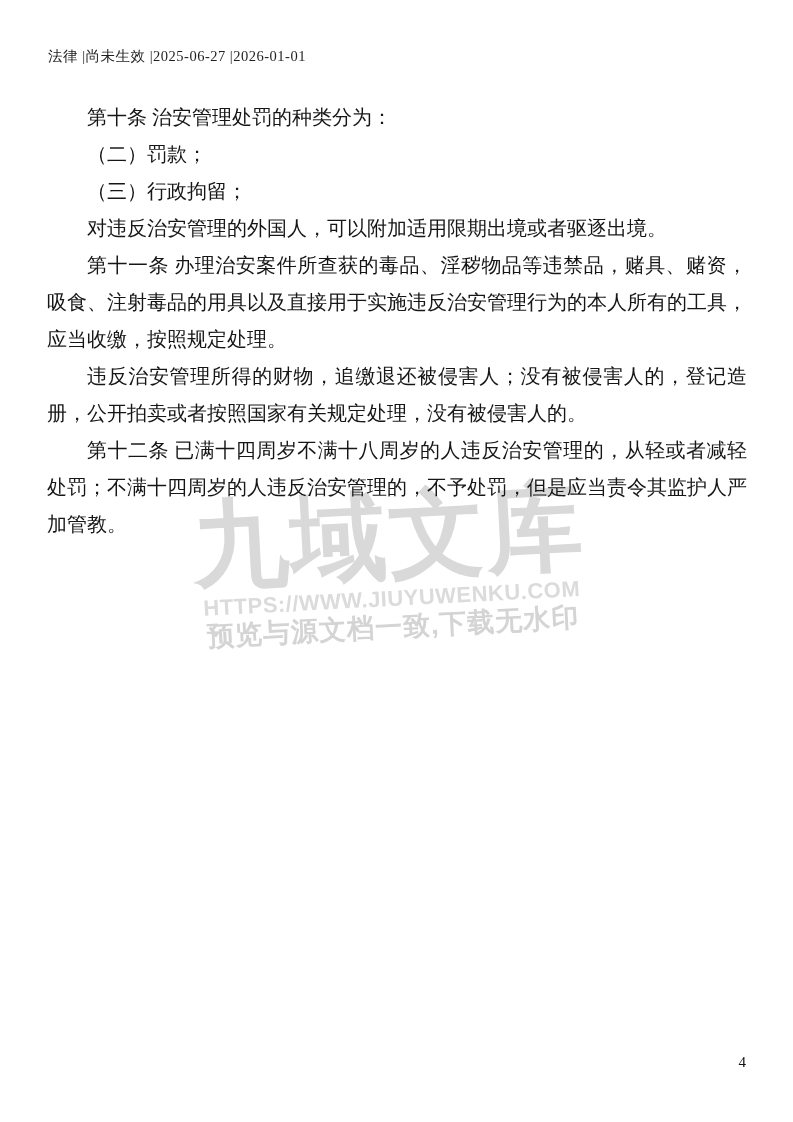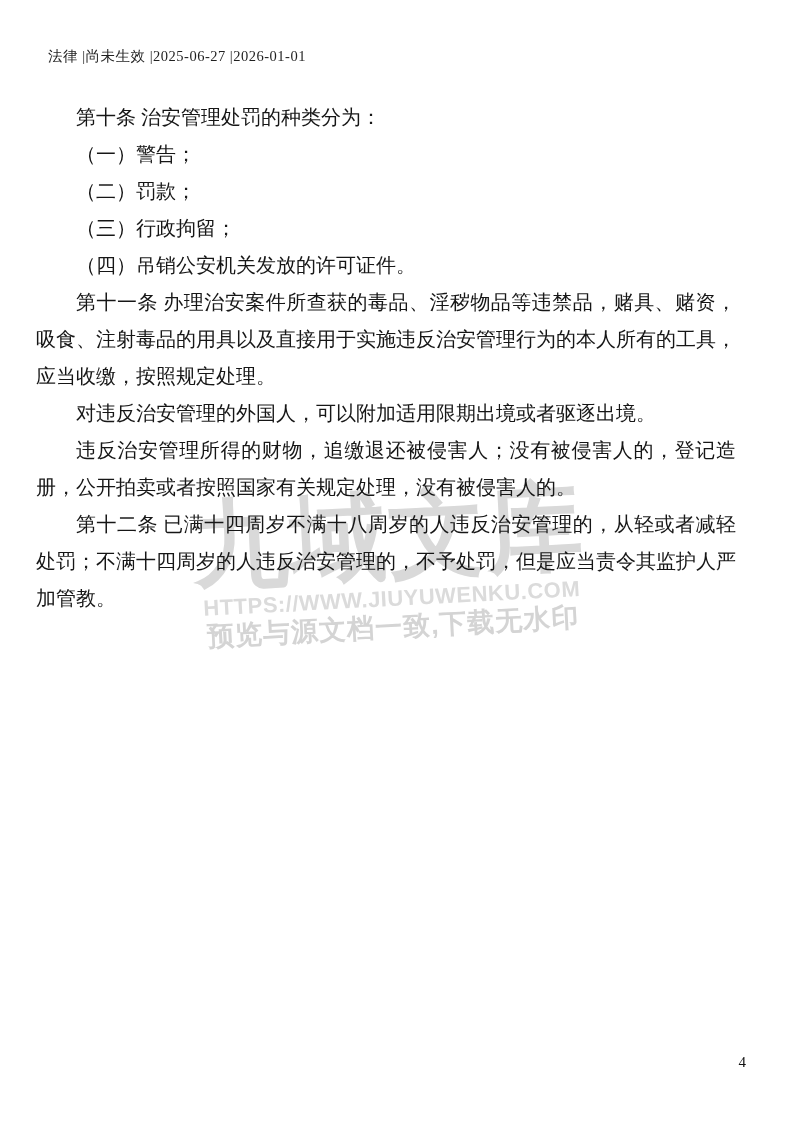--- a/index.html
+++ b/index.html
@@ -20,21 +20,21 @@
     left: 48px;
     top: 47px;
     font-size: 14.5px;
     letter-spacing: 0.5px;
     color: #1f1f1f;
     white-space: nowrap;
     z-index: 2;
   }
   .doc-body {
     position: absolute;
-    left: 36px;
+    left: 47px;
     top: 99px;
     width: 700px;
     font-size: 20px;
     line-height: 37px;
     color: #161616;
     text-align: justify;
     z-index: 1;
   }
   .doc-body p {
     margin: 0;
@@ -95,25 +95,23 @@
   <div class="meta-line">法律 |尚未生效 |2025-06-27 |2026-01-01</div>
 
   <div class="watermark">
     <div class="wm-brand">九域文库</div>
     <div class="wm-url">HTTPS://WWW.JIUYUWENKU.COM</div>
     <div class="wm-tagline">预览与源文档一致,下载无水印</div>
   </div>
 
   <div class="doc-body">
       <p>第十条 治安管理处罚的种类分为：</p>
-      <p>（一）警告；</p>
       <p>（二）罚款；</p>
       <p>（三）行政拘留；</p>
-      <p>（四）吊销公安机关发放的许可证件。</p>
+      <p>对违反治安管理的外国人，可以附加适用限期出境或者驱逐出境。</p>
       <p>第十一条 办理治安案件所查获的毒品、淫秽物品等违禁品，赌具、赌资，吸食、注射毒品的用具以及直接用于实施违反治安管理行为的本人所有的工具，应当收缴，按照规定处理。</p>
-      <p>对违反治安管理的外国人，可以附加适用限期出境或者驱逐出境。</p>
       <p>违反治安管理所得的财物，追缴退还被侵害人；没有被侵害人的，登记造册，公开拍卖或者按照国家有关规定处理，没有被侵害人的。</p>
       <p>第十二条 已满十四周岁不满十八周岁的人违反治安管理的，从轻或者减轻处罚；不满十四周岁的人违反治安管理的，不予处罚，但是应当责令其监护人严加管教。</p>
     </div>
 
   <div class="page-number">4</div>
 
 </div>
 
 </body></html>

